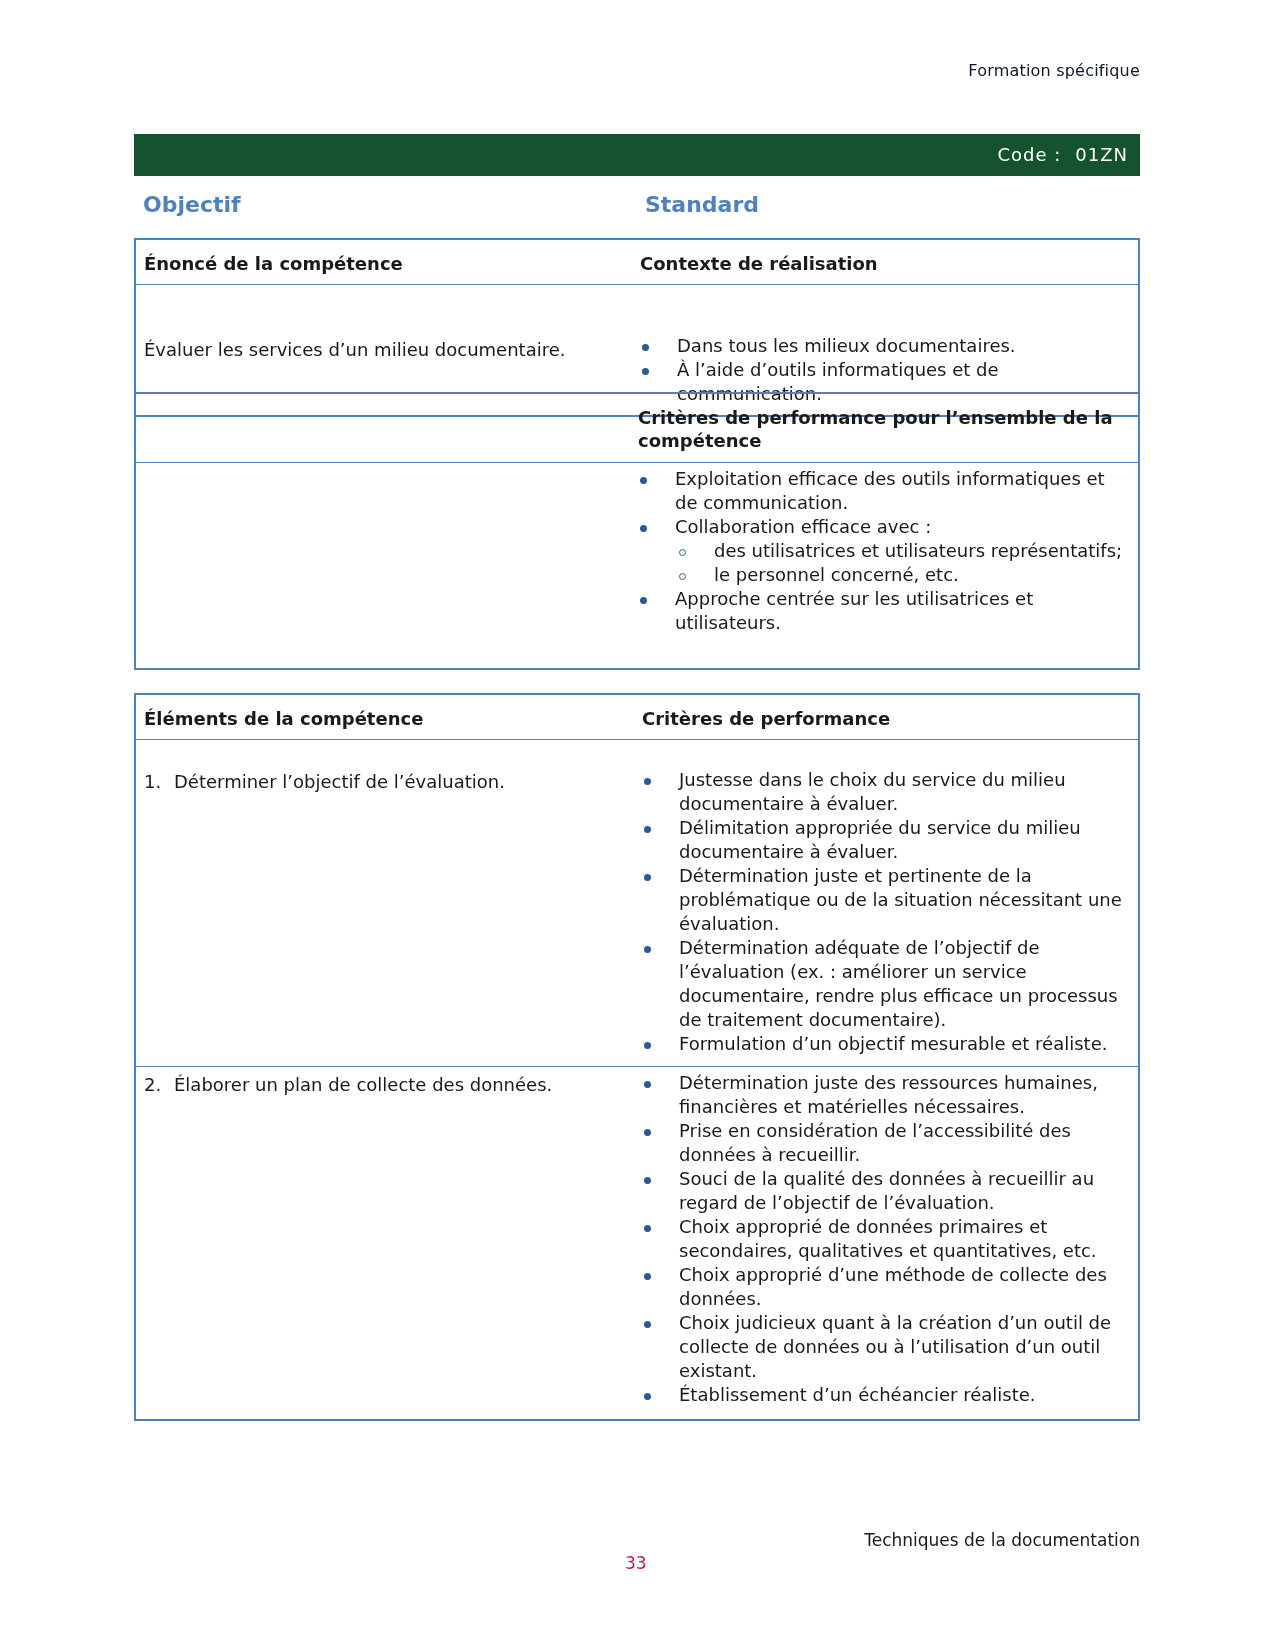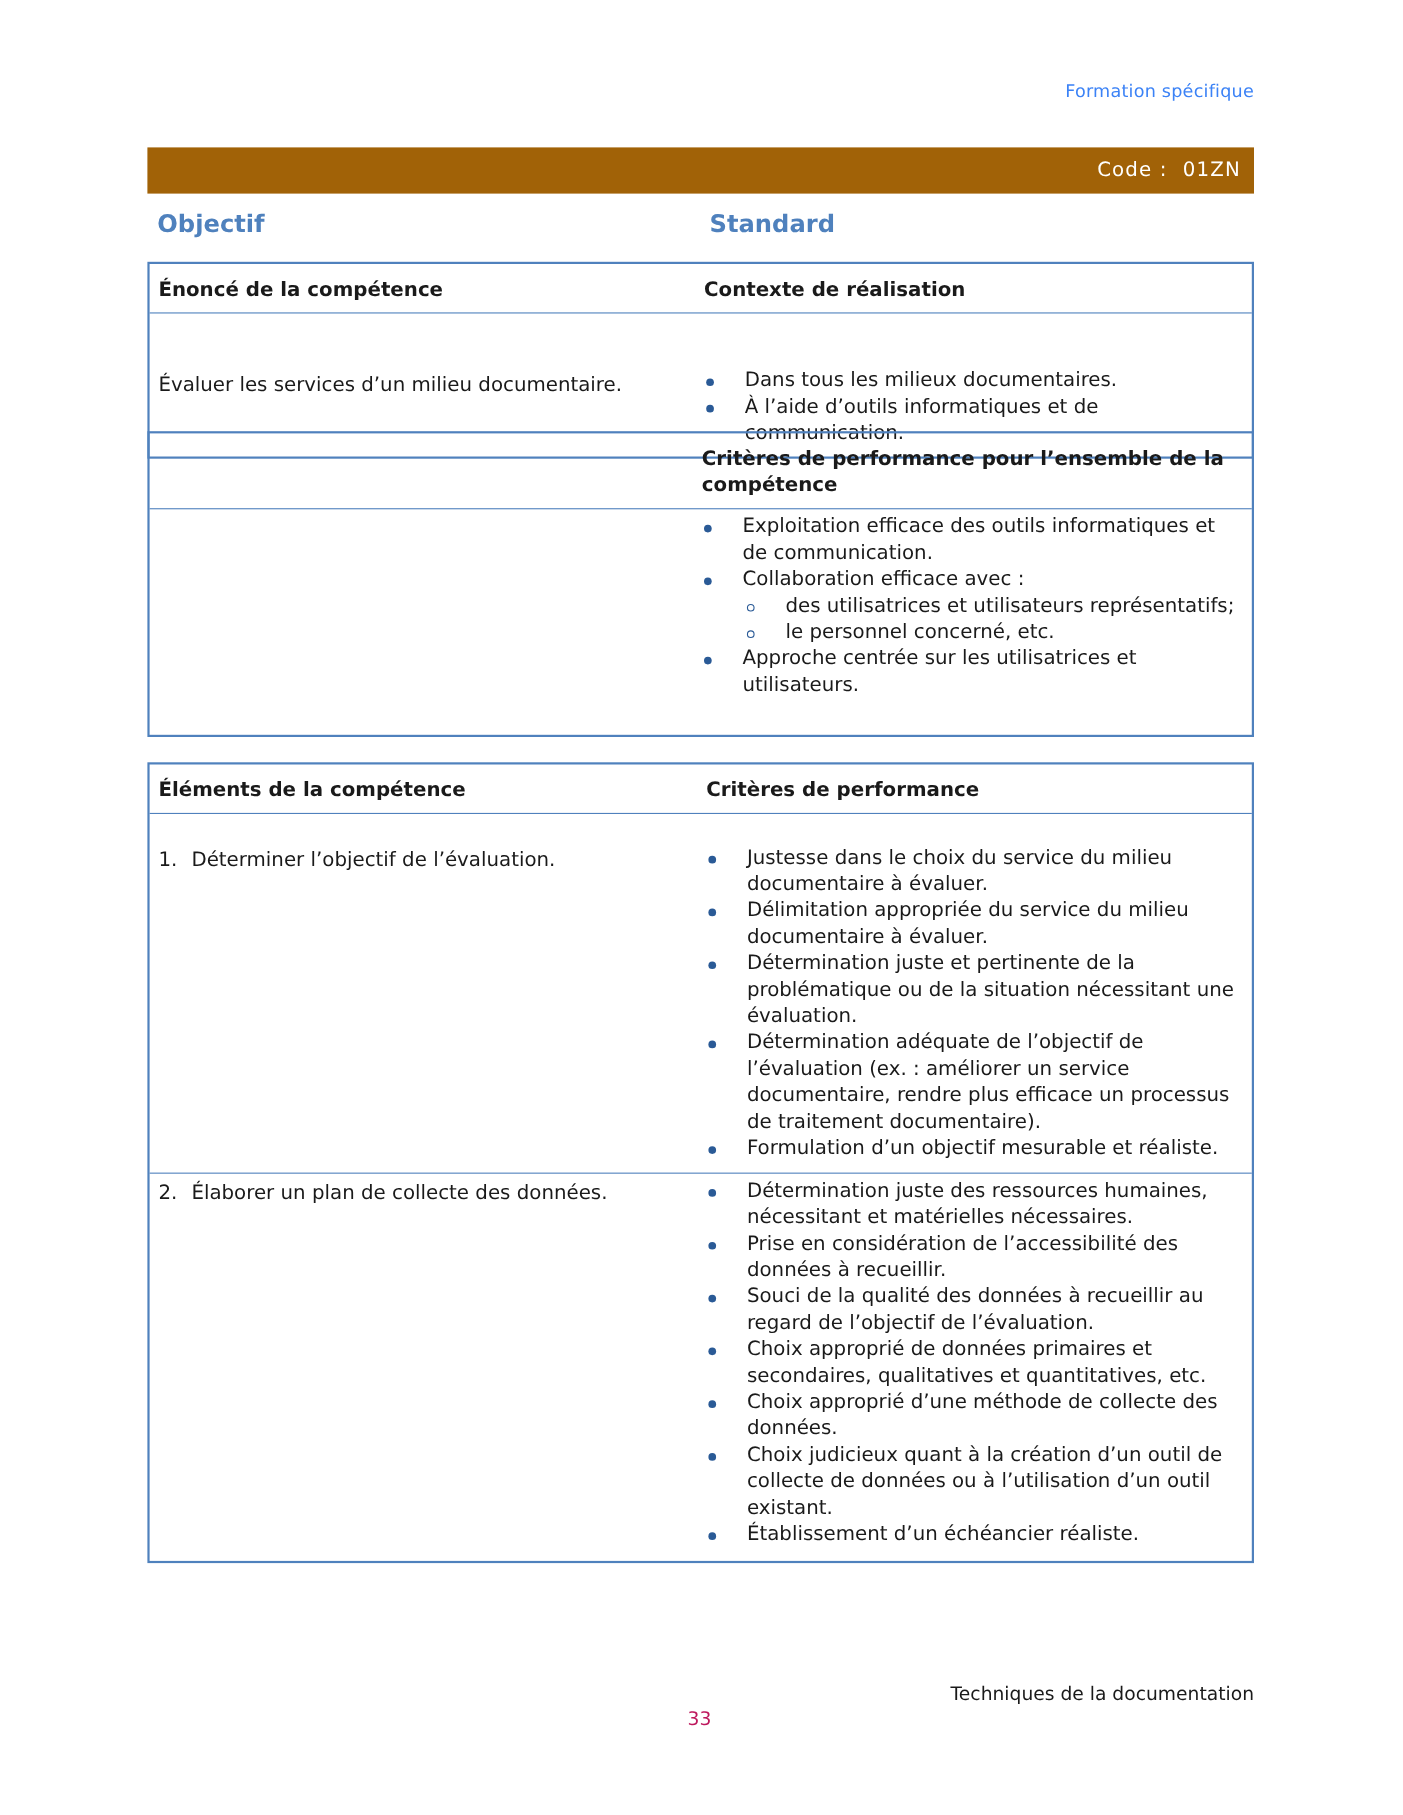--- a/index.html
+++ b/index.html
@@ -1,20 +1,20 @@
 <!DOCTYPE html>
 <html><head>
 <meta charset="utf-8">
 <style>
   html, body { margin:0; padding:0; background:#ffffff; }
   body { width:1275px; height:1650px; position:relative; overflow:hidden;
          font-family:"DejaVu Sans", sans-serif; color:#1a1a1a; }
   .abs { position:absolute; }
-  .running-head { right:135px; top:73px; font-size:16px; color:#3b82f6; letter-spacing:0.2px; }
-  .code-bar { left:134px; top:134px; width:1006px; height:42px; background:#a16207; }
+  .running-head { right:135px; top:61px; font-size:16px; color:#0f172a; letter-spacing:0.2px; }
+  .code-bar { left:134px; top:134px; width:1006px; height:42px; background:#14532d; }
   .code-text { position:absolute; right:12px; top:10px; color:#ffffff; font-size:18px; letter-spacing:1px; }
   .code-text .val { margin-left:14px; }
   .col-title { top:192px; font-size:22px; font-weight:bold; color:#4f81bd; }
   .tbl { left:134px; width:1002px; border:2px solid #4f81bd; box-sizing:content-box; }
   .row { display:flex; position:relative; }
   .row.sep { border-bottom:1px solid #4f81bd; }
   .cell-l { width:496px; padding:0 10px 0 8px; box-sizing:border-box; }
   .cell-r { width:506px; padding:0 12px 0 8px; box-sizing:border-box; }
   .hdr { font-weight:bold; font-size:18px; line-height:23px; }
   .txt { font-size:18px; line-height:24px; }
@@ -104,21 +104,21 @@
     </div>
   </div>
   <div class="row" style="height:352px;">
     <div class="cell-l" style="padding-top:6px;">
       <ol class="num">
         <li><span class="n">2.</span><span>Élaborer un plan de collecte des données.</span></li>
       </ol>
     </div>
     <div class="cell-r" style="padding-top:4px;padding-left:10px;padding-right:6px;">
       <ul class="bl">
-        <li><span class="bullet"></span><span>Détermination juste des ressources humaines, nécessitant et matérielles nécessaires.</span></li>
+        <li><span class="bullet"></span><span>Détermination juste des ressources humaines, financières et matérielles nécessaires.</span></li>
         <li><span class="bullet"></span><span>Prise en considération de l’accessibilité des données à recueillir.</span></li>
         <li><span class="bullet"></span><span>Souci de la qualité des données à recueillir au regard de l’objectif de l’évaluation.</span></li>
         <li><span class="bullet"></span><span>Choix approprié de données primaires et secondaires, qualitatives et quantitatives, etc.</span></li>
         <li><span class="bullet"></span><span>Choix approprié d’une méthode de collecte des données.</span></li>
         <li><span class="bullet"></span><span>Choix judicieux quant à la création d’un outil de collecte de données ou à l’utilisation d’un outil existant.</span></li>
         <li><span class="bullet"></span><span>Établissement d’un échéancier réaliste.</span></li>
       </ul>
     </div>
   </div>
 </div>

